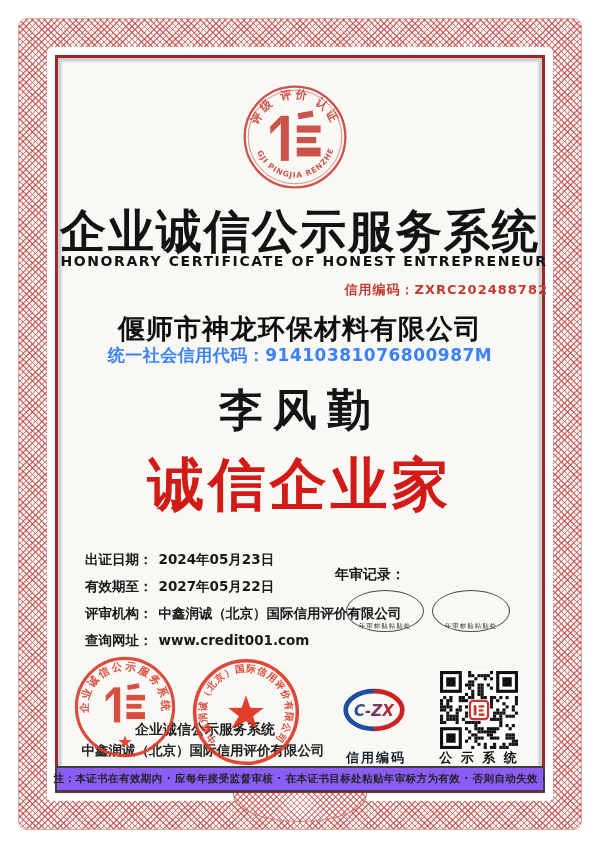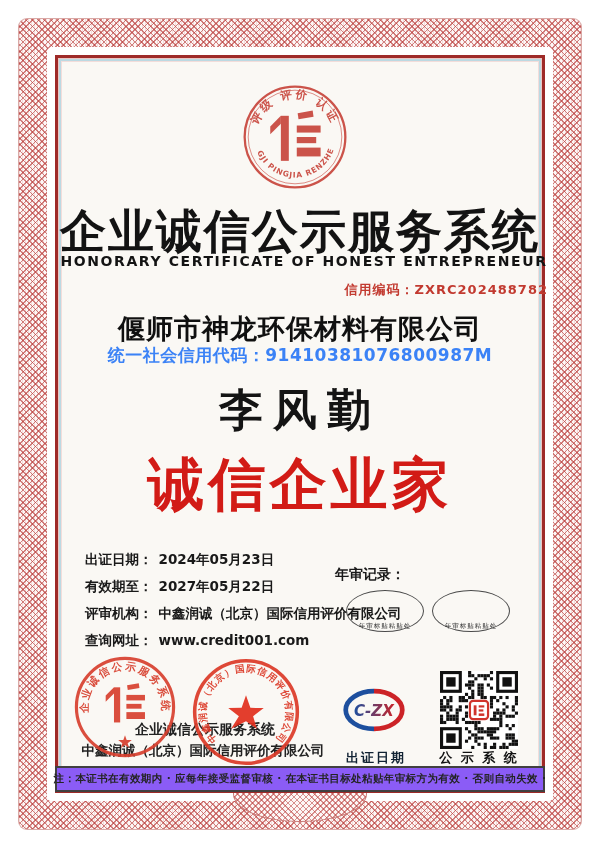--- a/index.html
+++ b/index.html
@@ -174,21 +174,21 @@
     <defs>
       <linearGradient id="czxgrad" x1="0" y1="0" x2="1" y2="0">
         <stop offset="0" stop-color="#1d4f9e"></stop>
           <stop offset="1" stop-color="#cc2327"></stop>
       </linearGradient>
     </defs>
     <path d="M 35 5 A 30 20 0 0 0 35 45" fill="none" stroke="#1d4f9e" stroke-width="5"></path>
     <path d="M 35 45 A 30 20 0 0 0 35 5" fill="none" stroke="#cc2327" stroke-width="5"></path>
     <text x="35" y="31" text-anchor="middle" font-size="16" font-weight="900" font-style="italic" fill="url(#czxgrad)">C-ZX</text>
   </svg>
-  <div class="abs czx-label">出证日期</div>
+  <div class="abs czx-label">信用编码</div>
 
   <div class="abs qr-box" id="qrbox"><svg viewBox="0 0 25 25" width="78" height="78">
         <rect x="0" y="0" width="25" height="25" fill="#fff"></rect>
         <rect x="9" y="0" width="1" height="1" fill="#111"></rect>
         <rect x="16" y="0" width="1" height="1" fill="#111"></rect>
         <rect x="9" y="1" width="1" height="1" fill="#111"></rect>
         <rect x="10" y="1" width="1" height="1" fill="#111"></rect>
         <rect x="12" y="1" width="1" height="1" fill="#111"></rect>
         <rect x="13" y="1" width="1" height="1" fill="#111"></rect>
         <rect x="14" y="1" width="1" height="1" fill="#111"></rect>

